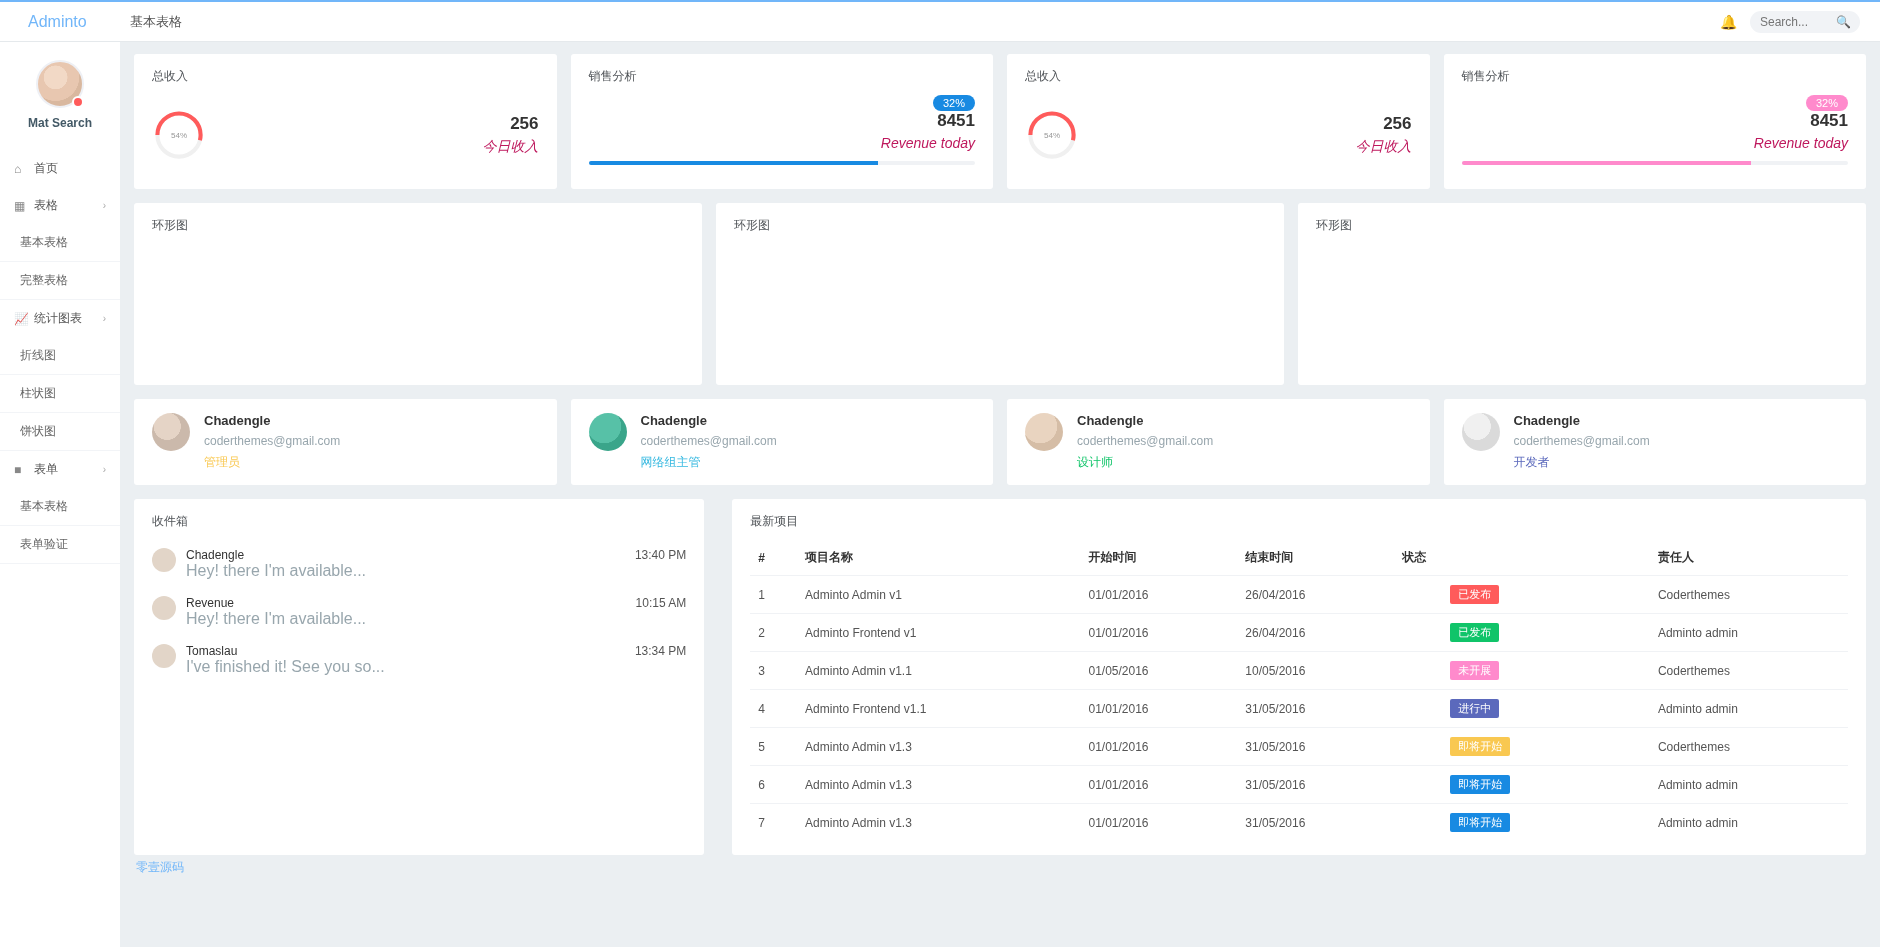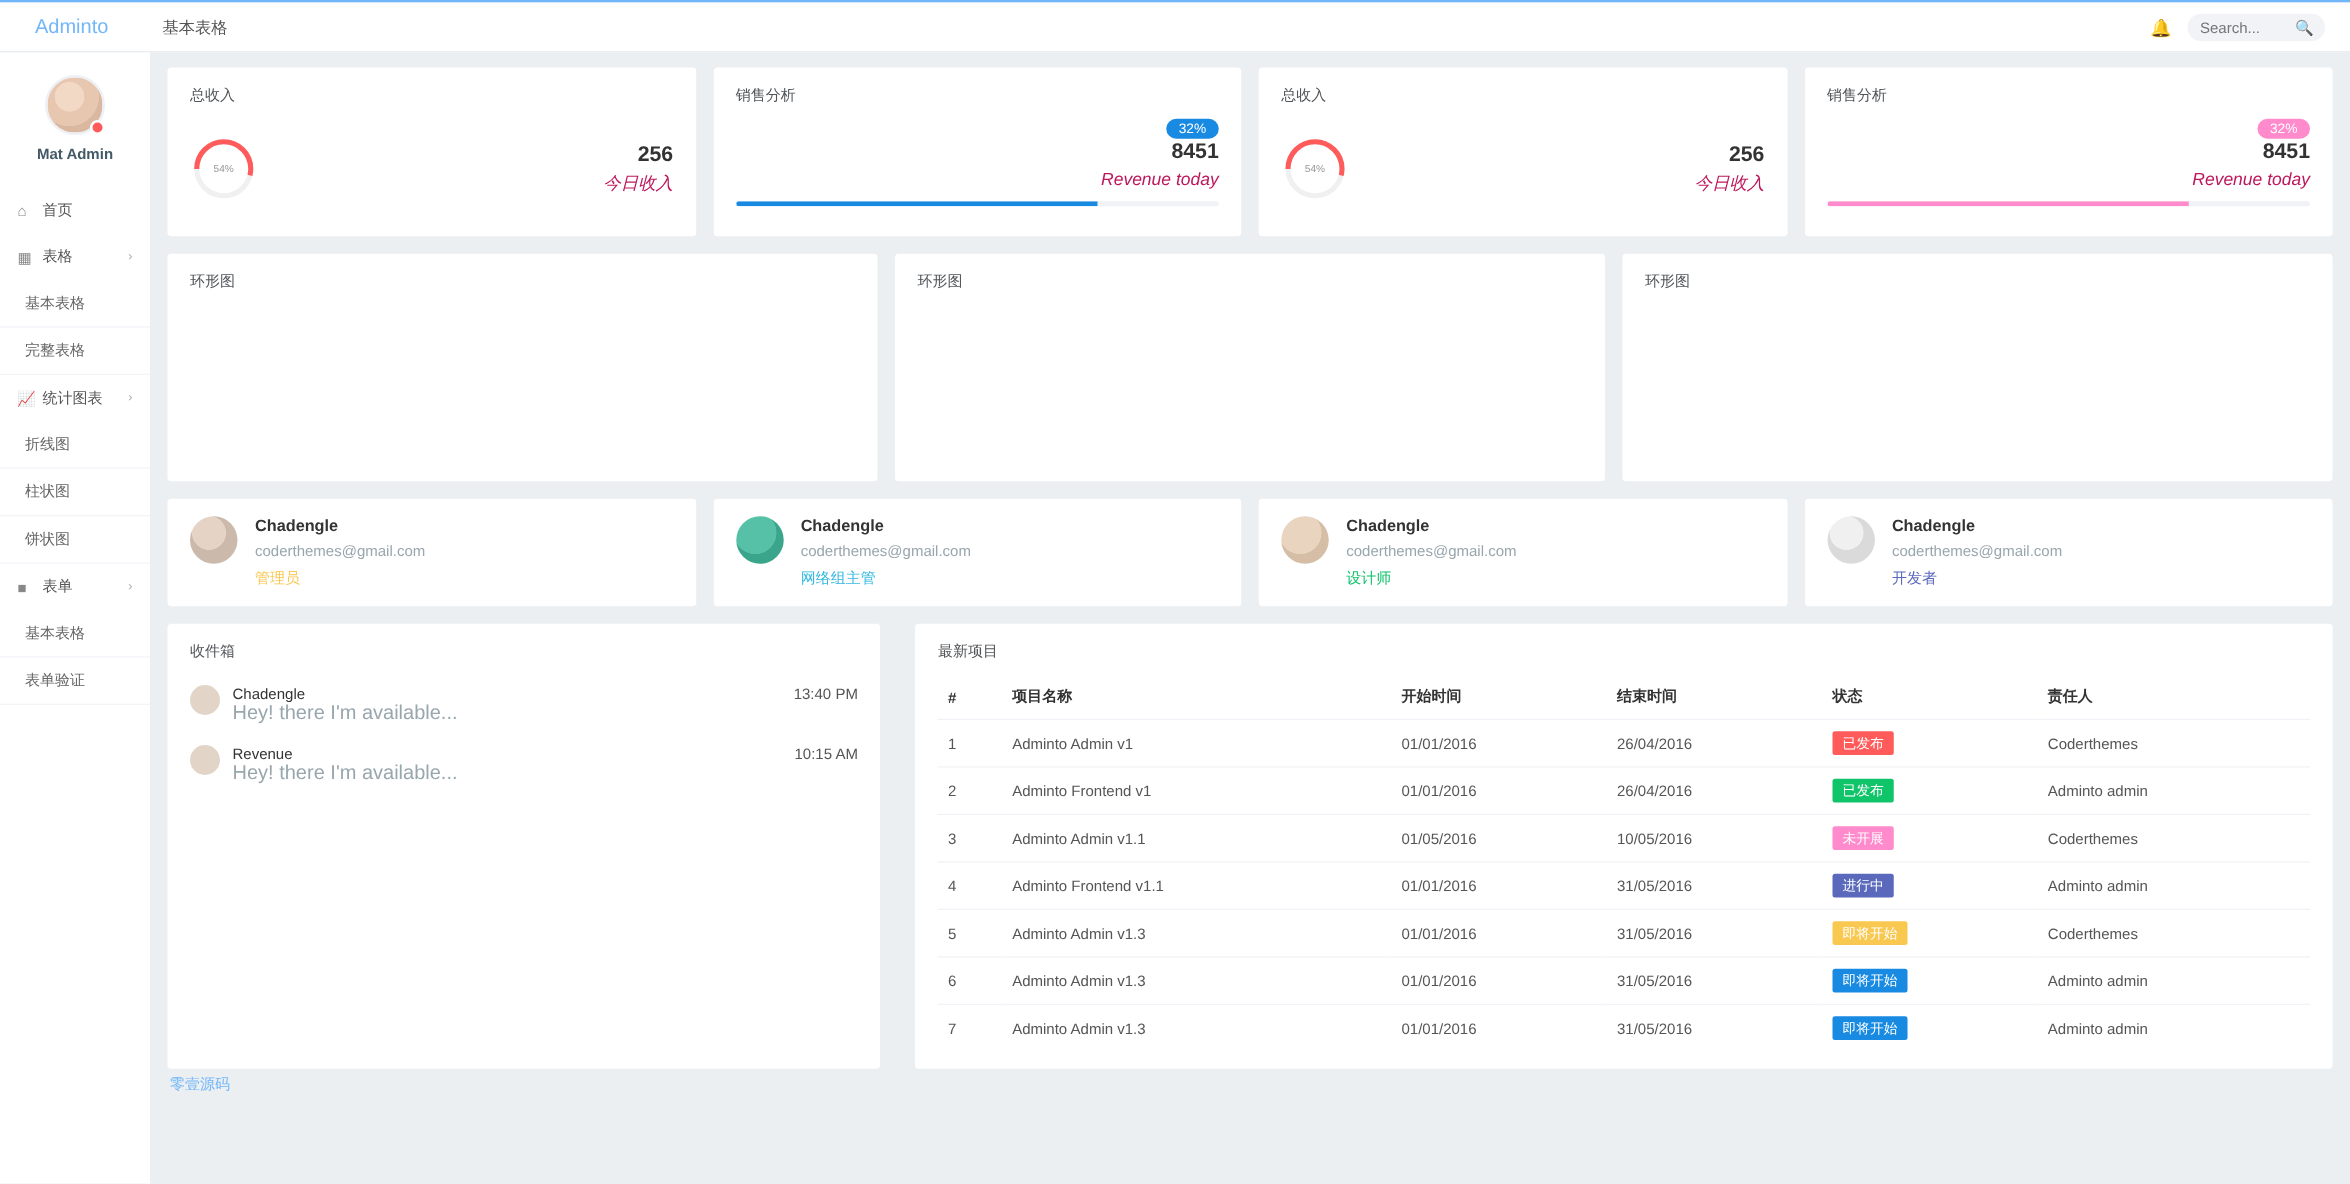--- a/index.html
+++ b/index.html
@@ -108,21 +108,21 @@
 }
 .inbox-body { flex: 1; }
 .iname { font-size: 12px; color: #333; font-weight: 500; }
 .imsg { font-size: 16px; color: #98a6ad; }
 .itime { font-size: 12px; color: #555; }
 
 table { width: 100%; border-collapse: collapse; }
 th, td { text-align: left; padding: 9px 8px; font-size: 12px; border-top: 1px solid #f0f2f5; }
 thead th { color: #333; font-weight: 600; border-top: none; }
 tbody td { color: #555; }
-.tbadge { display: inline-block; padding: 2px 8px; border-radius: 2px; color: #fff; font-size: 11px; }
+.tbadge { display: inline-block; padding: 2px 8px; border-radius: 2px; color: #fff; font-size: 11px; margin-left: 48px; }
 .b-red { background: #ff5b5b; }
 .b-green { background: #10c469; }
 .b-pink { background: #ff8acc; }
 .b-purple { background: #5b69bc; }
 .b-yellow { background: #f9c851; }
 .b-blue { background: #188ae2; }
 
 .footer-link { color: #71b6f9; cursor: pointer; font-size: 12px; padding: 4px 2px; display: inline-block; }
 
 .nav-icon { width: 13px; display: inline-block; color: #888; }
@@ -144,21 +144,21 @@
   </div>
 </div>
 
 <div class="layout">
   <div class="sidebar">
     <div class="user-box">
       <div class="avatar-wrap">
         <div class="avatar"></div>
         <div class="status-dot"></div>
       </div>
-      <div class="user-name">Mat Admin</div>
+      <div class="user-name">Mat Search</div>
     </div>
 
     <ul class="nav">
       <li class="nav-item">
         <span class="nav-icon">⌂</span>
         <span>首页</span>
       </li>
       <li class="nav-item">
         <span class="nav-icon">▦</span>
         <span>表格</span>
@@ -314,20 +314,28 @@
               <div class="itime">13:40 PM</div>
             </li>
             <li class="inbox-item">
               <div class="iavatar"></div>
               <div class="inbox-body">
                 <div class="iname">Revenue</div>
                 <div class="imsg">Hey! there I'm available...</div>
               </div>
               <div class="itime">10:15 AM</div>
             </li>
+            <li class="inbox-item">
+              <div class="iavatar"></div>
+              <div class="inbox-body">
+                <div class="iname">Tomaslau</div>
+                <div class="imsg">I've finished it! See you so...</div>
+              </div>
+              <div class="itime">13:34 PM</div>
+            </li>
           </ul>
       </div>
       <div class="card table-col">
         <div class="card-h">最新项目</div>
         <table>
           <thead>
               <tr>
             <th>#</th>
             <th>项目名称</th>
             <th>开始时间</th>

